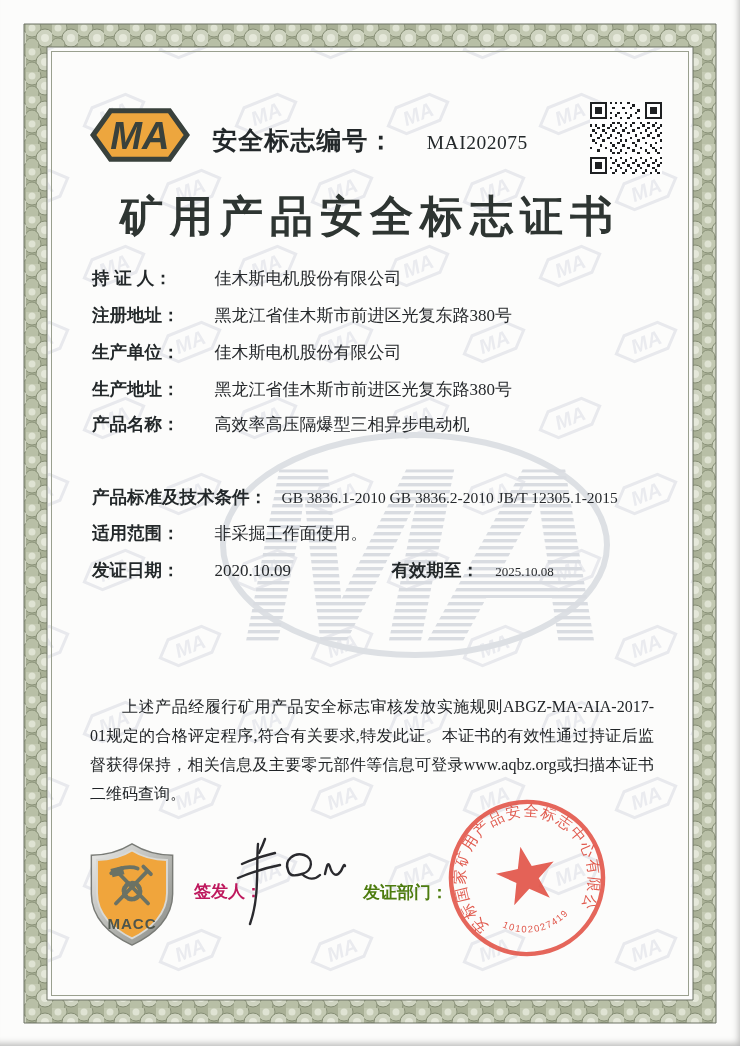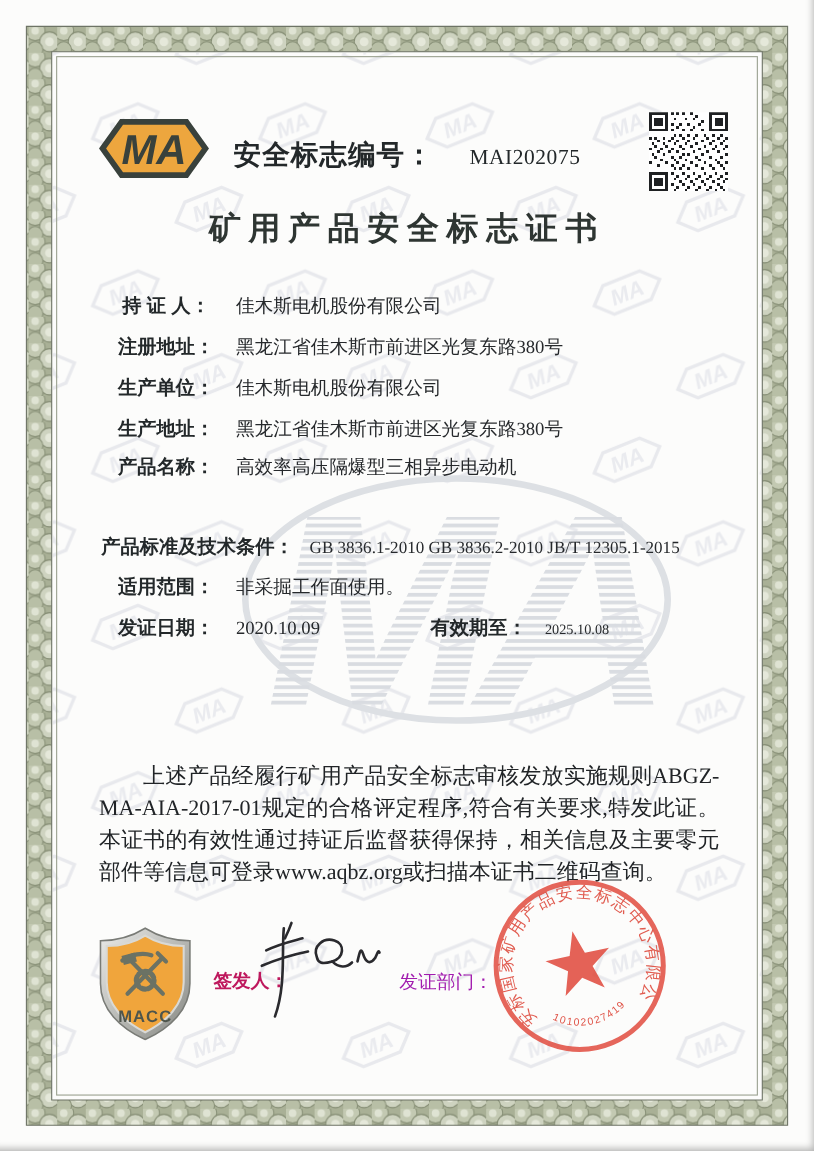--- a/index.html
+++ b/index.html
@@ -10,43 +10,43 @@
   svg.layer { position:absolute; left:0; top:0; pointer-events:none; }
 
   
   .ma-logo { position:absolute; left:88px; top:102px; }
   .serial-line { position:absolute; left:0; right:0; top:124px; text-align:center; white-space:nowrap; }
   .serial-label { font-weight:bold; font-size:25px; color:#23282a; letter-spacing:1px; }
   .serial-value { font-family:"Liberation Serif", serif; font-size:19.5px; color:#23282a; letter-spacing:.5px;margin-left:28px; }
   .qr { position:absolute; left:590px; top:102px; }
   .cert-title { position:absolute; left:0; right:0; top:188px; text-align:center;
                 font-family:"Liberation Serif", serif; font-weight:bold;
-                font-size:29px; letter-spacing:7px; color:#2e3532; }
+                font-size:43px; letter-spacing:7px; color:#2e3532; }
 
   
   .row { position:absolute; left:92px; right:80px; white-space:nowrap; }
-  .row .lbl { display:inline-block; width:118px; font-weight:bold; font-size:17.5px; color:#23282a;text-align:center; }
+  .row .lbl { display:inline-block; width:118px; font-weight:bold; font-size:17.5px; color:#23282a; }
   .row .lbl.wide { width:auto; margin-right:10px; }
   .row .val { font-family:"Liberation Serif", serif; font-size:17px; color:#26292c;margin-top:28px; }
   .row .val.std { font-size:15.5px; }
   .row .lbl2 { font-weight:bold; font-size:17.5px; color:#23282a; margin-left:96px; }
   .row .val2 { font-family:"Liberation Serif", serif; font-size:13px; color:#26292c; margin-left:12px; }
   .r0{top:266px}.r1{top:303px}.r2{top:340px}.r3{top:377px}.r4{top:412px}
   .r5{top:448px}.r6{top:485px}.r7{top:521px}.r8{top:558px}.r9{top:595px}
 
   
   .statement { position:absolute; left:90px; right:86px; top:692px;
-               font-family:"Liberation Serif", serif; font-size:20px; line-height:29px;
+               font-family:"Liberation Serif", serif; font-size:16px; line-height:29px;
                color:#212427; text-align:justify; text-indent:2em; }
 
   
   .shield { position:absolute; left:84px; top:842px; }
   .signer-label { position:absolute; left:194px; top:880px; font-weight:bold; font-size:17px; color:#be185d; }
   .signature { position:absolute; left:232px; top:834px; }
-  .issuer-label { position:absolute; left:363px; top:881px; font-weight:normal; font-size:17px; color:#a21caf; }
+  .issuer-label { position:absolute; left:363px; top:881px; font-weight:bold; font-size:17px; color:#4d7c0f; }
   .stamp { position:absolute; left:442px; top:793px; opacity:.92; }
 </style>
 </head>
 <body>
 
 <div class="page">
 
   <svg class="layer" width="740" height="1046" viewBox="0 0 740 1046">
     <defs>
       <pattern id="guill" width="26" height="24" patternUnits="userSpaceOnUse">

